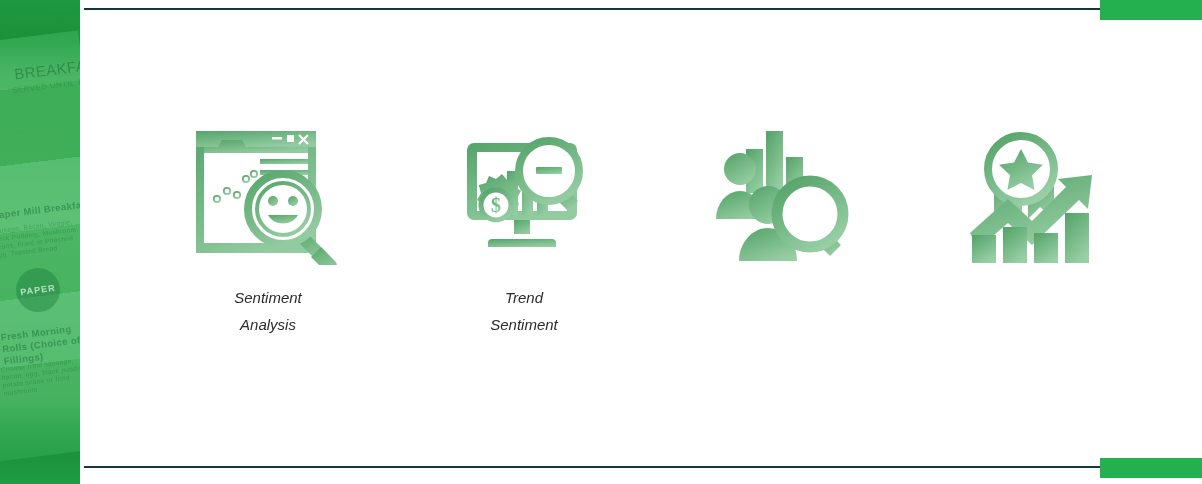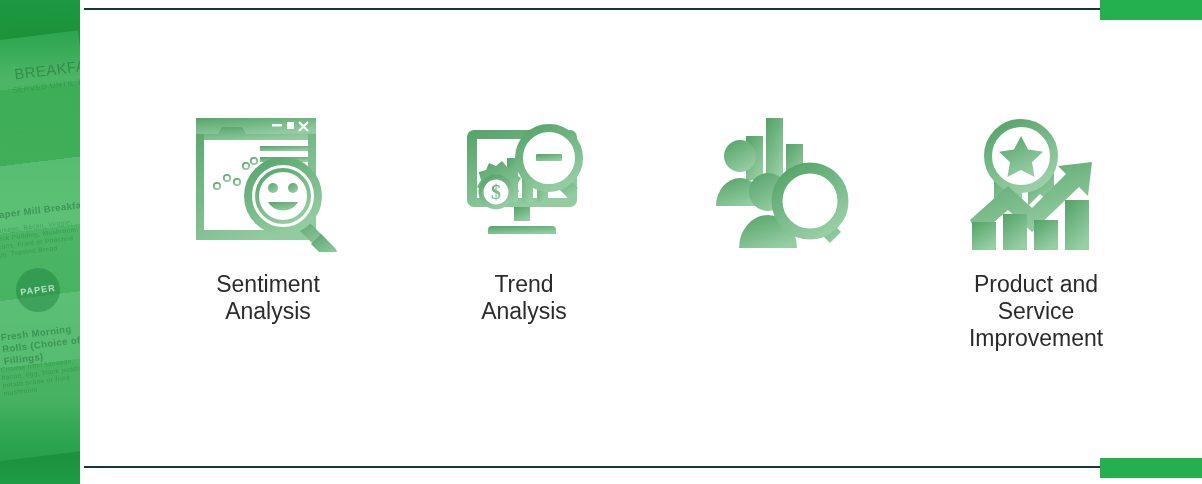--- a/index.html
+++ b/index.html
@@ -143,24 +143,25 @@
     width: 150px;
     height: 140px;
     display: flex;
     align-items: center;
     justify-content: center;
   }
   .item-label {
     margin-top: 18px;
     text-align: center;
     font-family: "Liberation Sans", sans-serif;
-    font-size: 23px;
+    font-size: 15px;
     line-height: 27px;
     color: #2b2b2b;
     white-space: pre-line;
+    font-style: italic;
   }
 </style>
 </head>
 <body>
 
 <div class="slide">
 
   <div class="left-panel">
     <div class="photo-strip"></div>
     <div class="tint"></div>
@@ -284,21 +285,21 @@
             <g fill="url(#g2)">
               <path d="M29,58 l7,-2 l3,-7 l7,3 l6,-5 l5,6 l7,-1 l1,8 l6,4 l-4,7 l2,7 l-7,3 l-3,7 l-7,-3 l-6,5 l-5,-6
                        l-7,1 l-1,-8 l-6,-4 l4,-7 l-2,-7 Z"></path>
             </g>
             <circle cx="46" cy="78" r="15" fill="#ffffff"></circle>
             <circle cx="46" cy="78" r="15" fill="none" stroke="url(#g2)" stroke-width="5"></circle>
             <text x="46" y="85" text-anchor="middle" font-family="'Liberation Serif', serif" font-size="20" font-weight="bold" fill="url(#g2)">$</text>
           </svg>
         </div>
         <div class="item-label">Trend
-Analysis</div>
+Sentiment</div>
       </div>
 
       <div class="item">
         <div class="icon-box">
           <svg width="148" height="138" viewBox="0 0 148 138">
             <defs>
               <linearGradient id="g3" x1="0.1" y1="0" x2="0.7" y2="1">
                 <stop offset="0%" stop-color="#55a469"></stop>
                 <stop offset="100%" stop-color="#97cea4"></stop>
               </linearGradient>
@@ -349,20 +350,18 @@
             <path d="M8,106 L46,72 L70,94 L104,60 L96,52 L130,48 L126,82 L117,73 L70,118 L46,96 L16,122 Z" fill="url(#g4)"></path>
 
             <g fill="url(#g4)">
               <rect x="10" y="108" width="24" height="28"></rect>
               <rect x="41" y="100" width="24" height="36"></rect>
               <rect x="72" y="106" width="24" height="30"></rect>
               <rect x="103" y="86" width="24" height="50"></rect>
             </g>
           </svg>
         </div>
-        <div class="item-label">Product and Service
-Improvement</div>
       </div>
 
     </div>
   </div>
 
 </div>
 
 </body></html>

